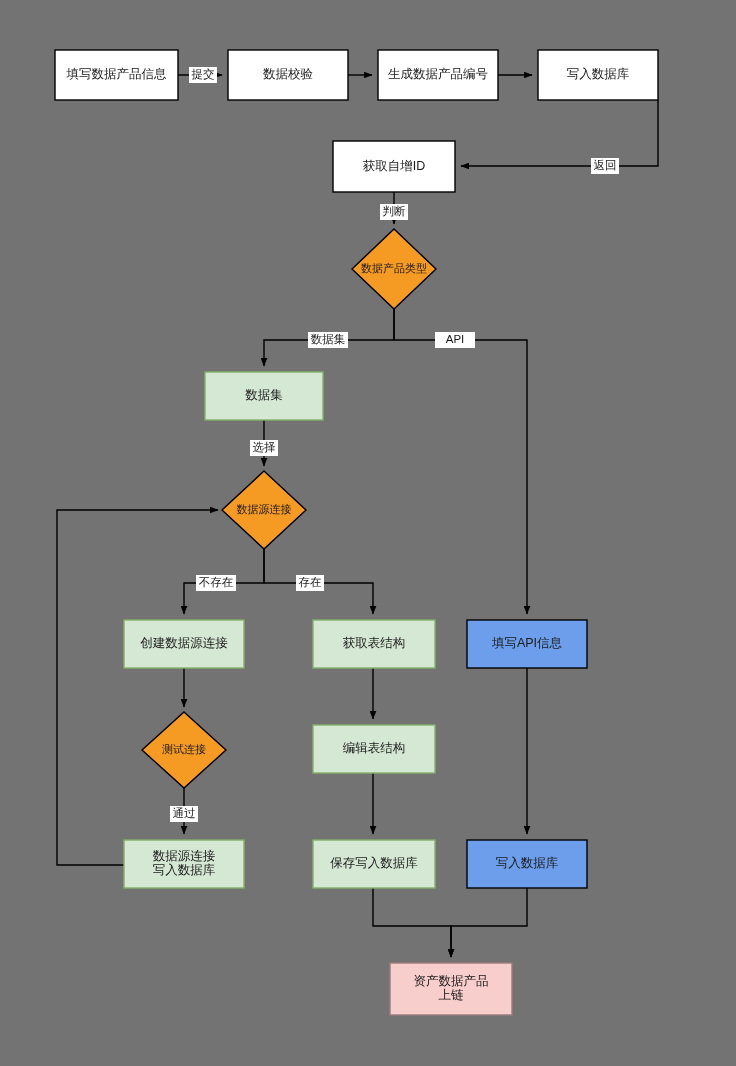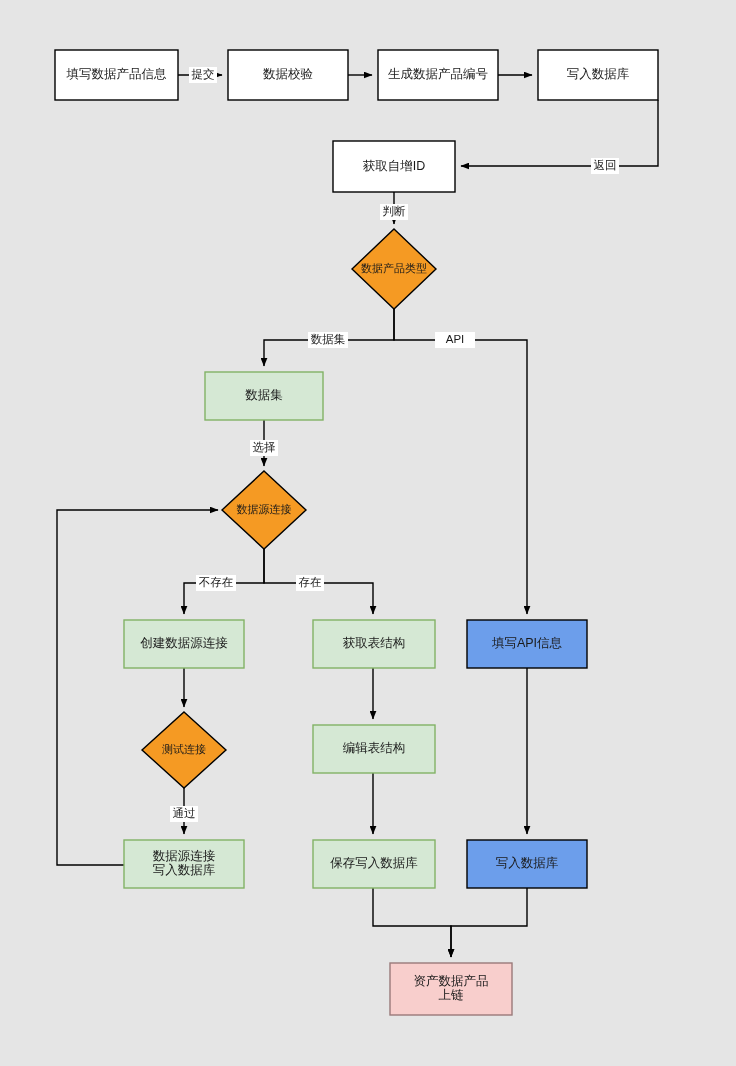--- a/index.html
+++ b/index.html
@@ -8,21 +8,21 @@
     padding: 0;
     background: #ffffff;
   }
   body {
     font-family: "Liberation Sans", "DejaVu Sans", sans-serif;
   }
   #canvas {
     position: relative;
     width: 736px;
     height: 1066px;
-    background: #e5e5e5;
+    background: #737373;
     overflow: hidden;
   }
   svg.flow {
     position: absolute;
     left: 0;
     top: 0;
     width: 736px;
     height: 1066px;
   }
   .node-rect {

